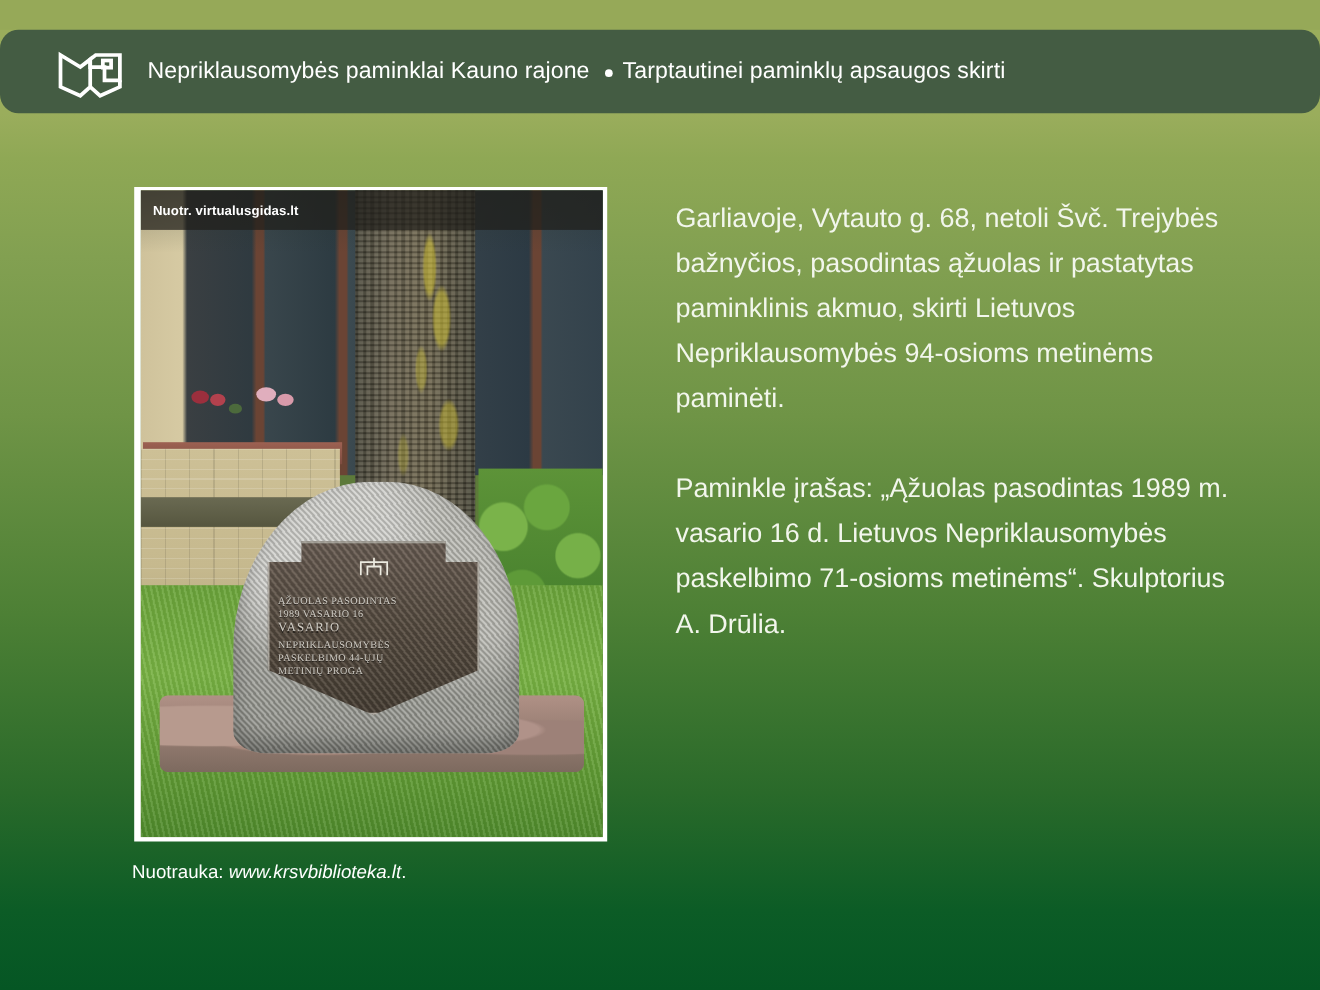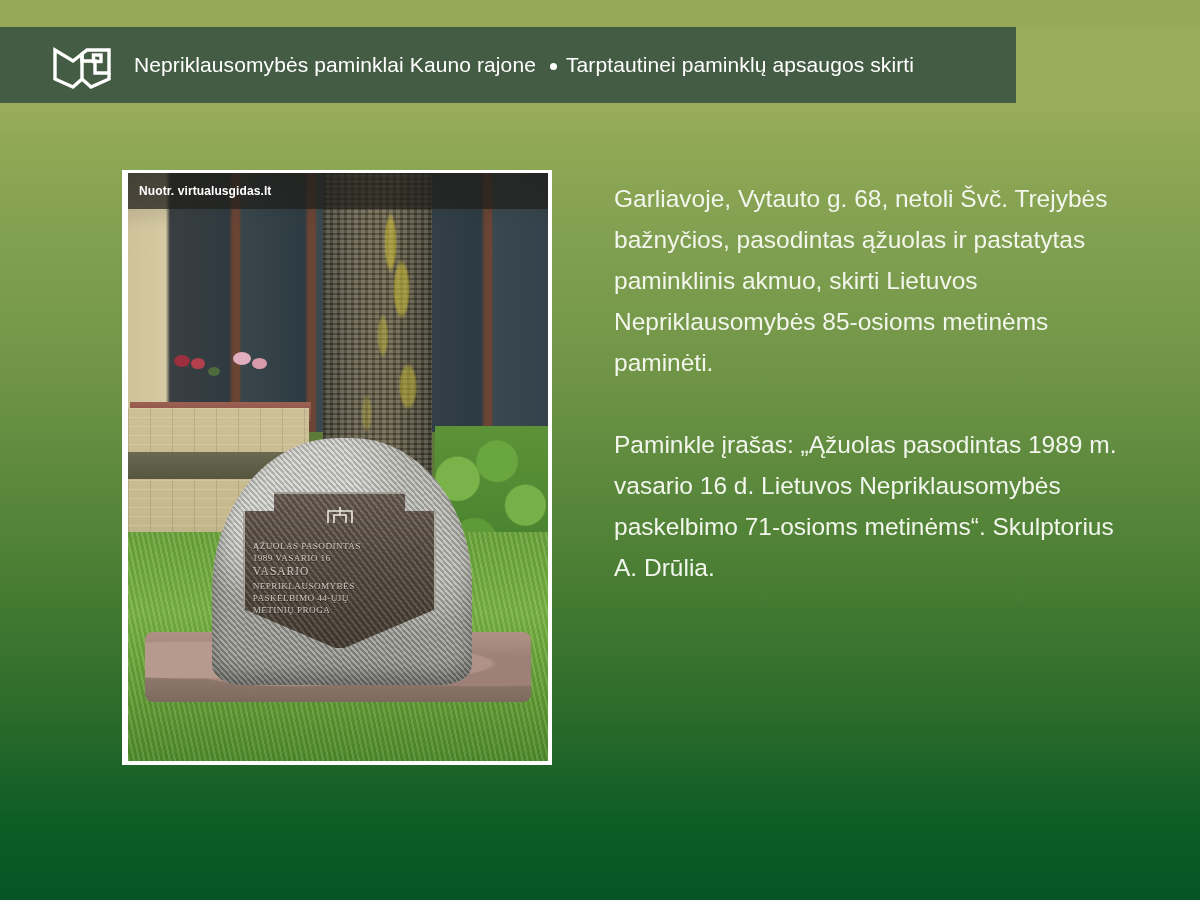--- a/index.html
+++ b/index.html
@@ -29,23 +29,23 @@
   
   #top-strip {
     position:absolute; left:0; top:0;
     width:1200px; height:27px;
     background:#96a958;
   }
 
   
   #header-bar {
     position:absolute; left:0; top:27px;
-    width:1016px; height:76px;
+    width:1200px; height:76px;
     background:#445c43;
-    display:flex; align-items:center;
+    display:flex; align-items:center;border-radius:17px;
   }
 
   #header-logo {
     width:60px; height:48px;
     margin-left:52px; margin-right:22px;
     flex:0 0 auto;
   }
   #header-logo svg { display:block; width:60px; height:48px; }
 
   #header-title {
@@ -333,19 +333,23 @@
         </div>
       </div>
 
       <div id="photo-watermark">
         <span>Nuotr. virtualusgidas.lt</span>
       </div>
 
     </div>
   </div>
 
+  <div id="photo-credit">
+    <span>Nuotrauka:</span>
+    <span class="url">www.krsvbiblioteka.lt</span><span>.</span>
+  </div>
 
   <div id="body-text">
-    <p>Garliavoje, Vytauto g. 68, netoli Švč. Trejybės bažnyčios, pasodintas ąžuolas ir pastatytas paminklinis akmuo, skirti Lietuvos Nepriklausomybės 85-osioms metinėms paminėti.</p>
+    <p>Garliavoje, Vytauto g. 68, netoli Švč. Trejybės bažnyčios, pasodintas ąžuolas ir pastatytas paminklinis akmuo, skirti Lietuvos Nepriklausomybės 94-osioms metinėms paminėti.</p>
     <p>Paminkle įrašas: „Ąžuolas pasodintas 1989 m. vasario 16 d. Lietuvos Nepriklausomybės paskelbimo 71-osioms metinėms“. Skulptorius A. Drūlia.</p>
   </div>
 
 </div>
 
 </body></html>

